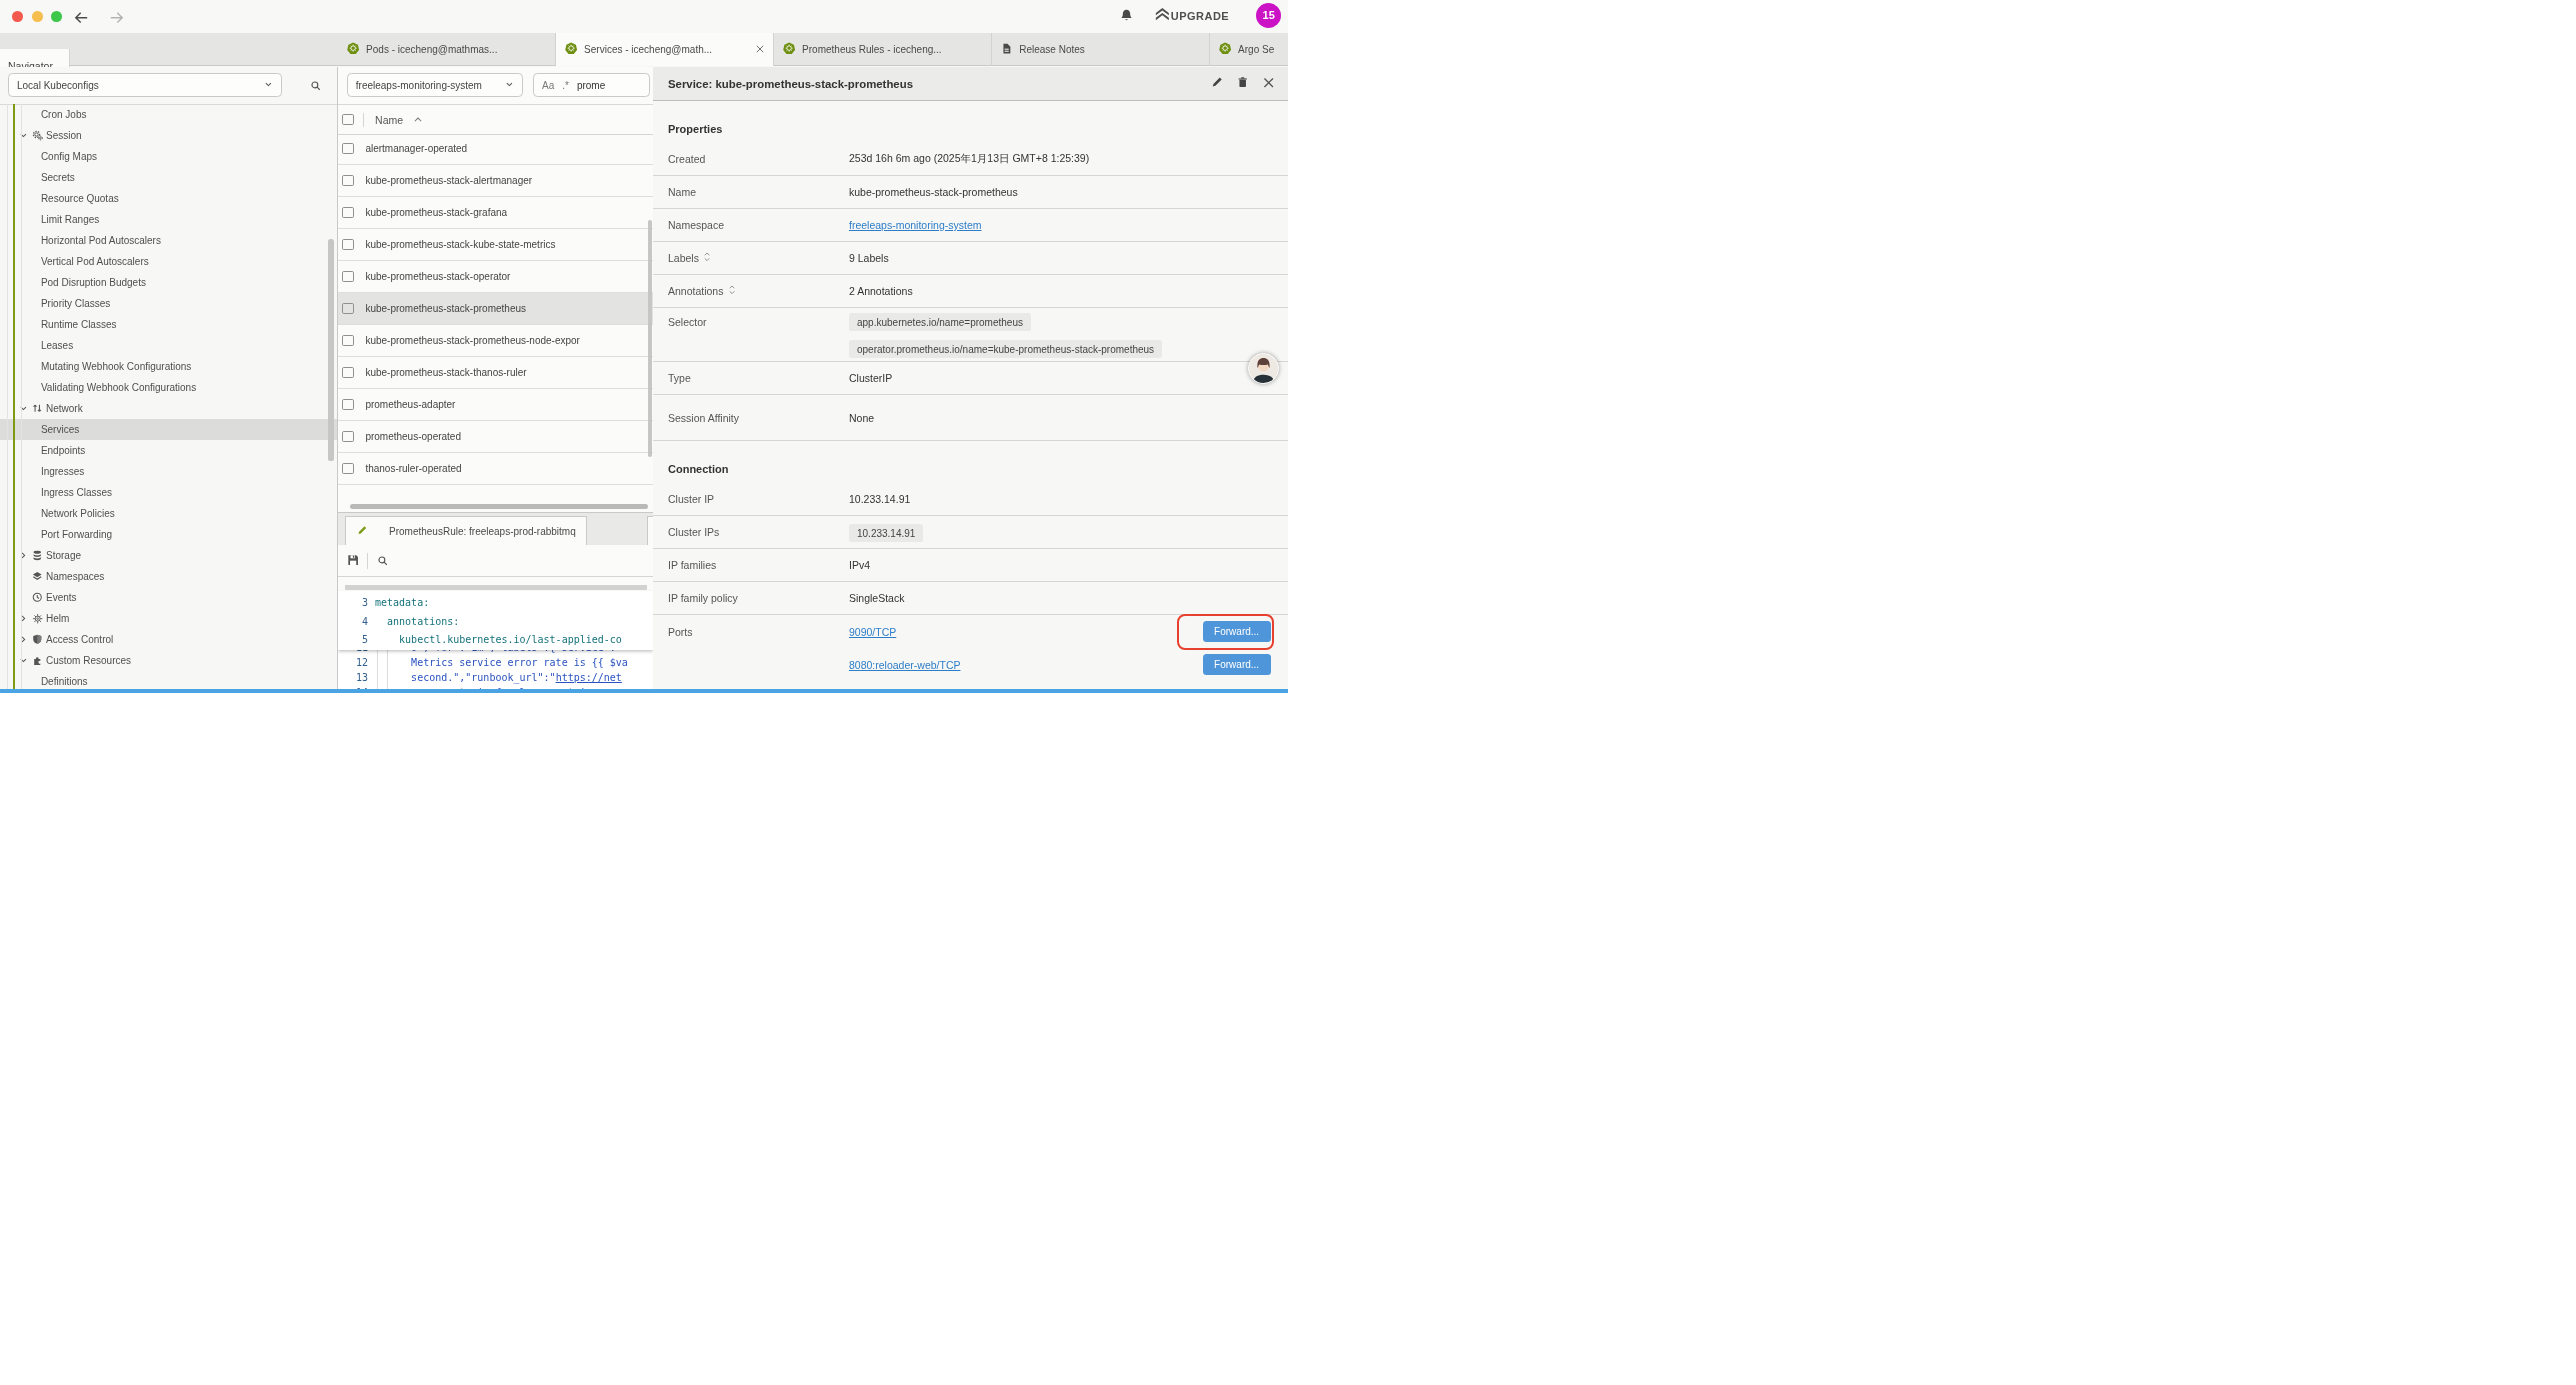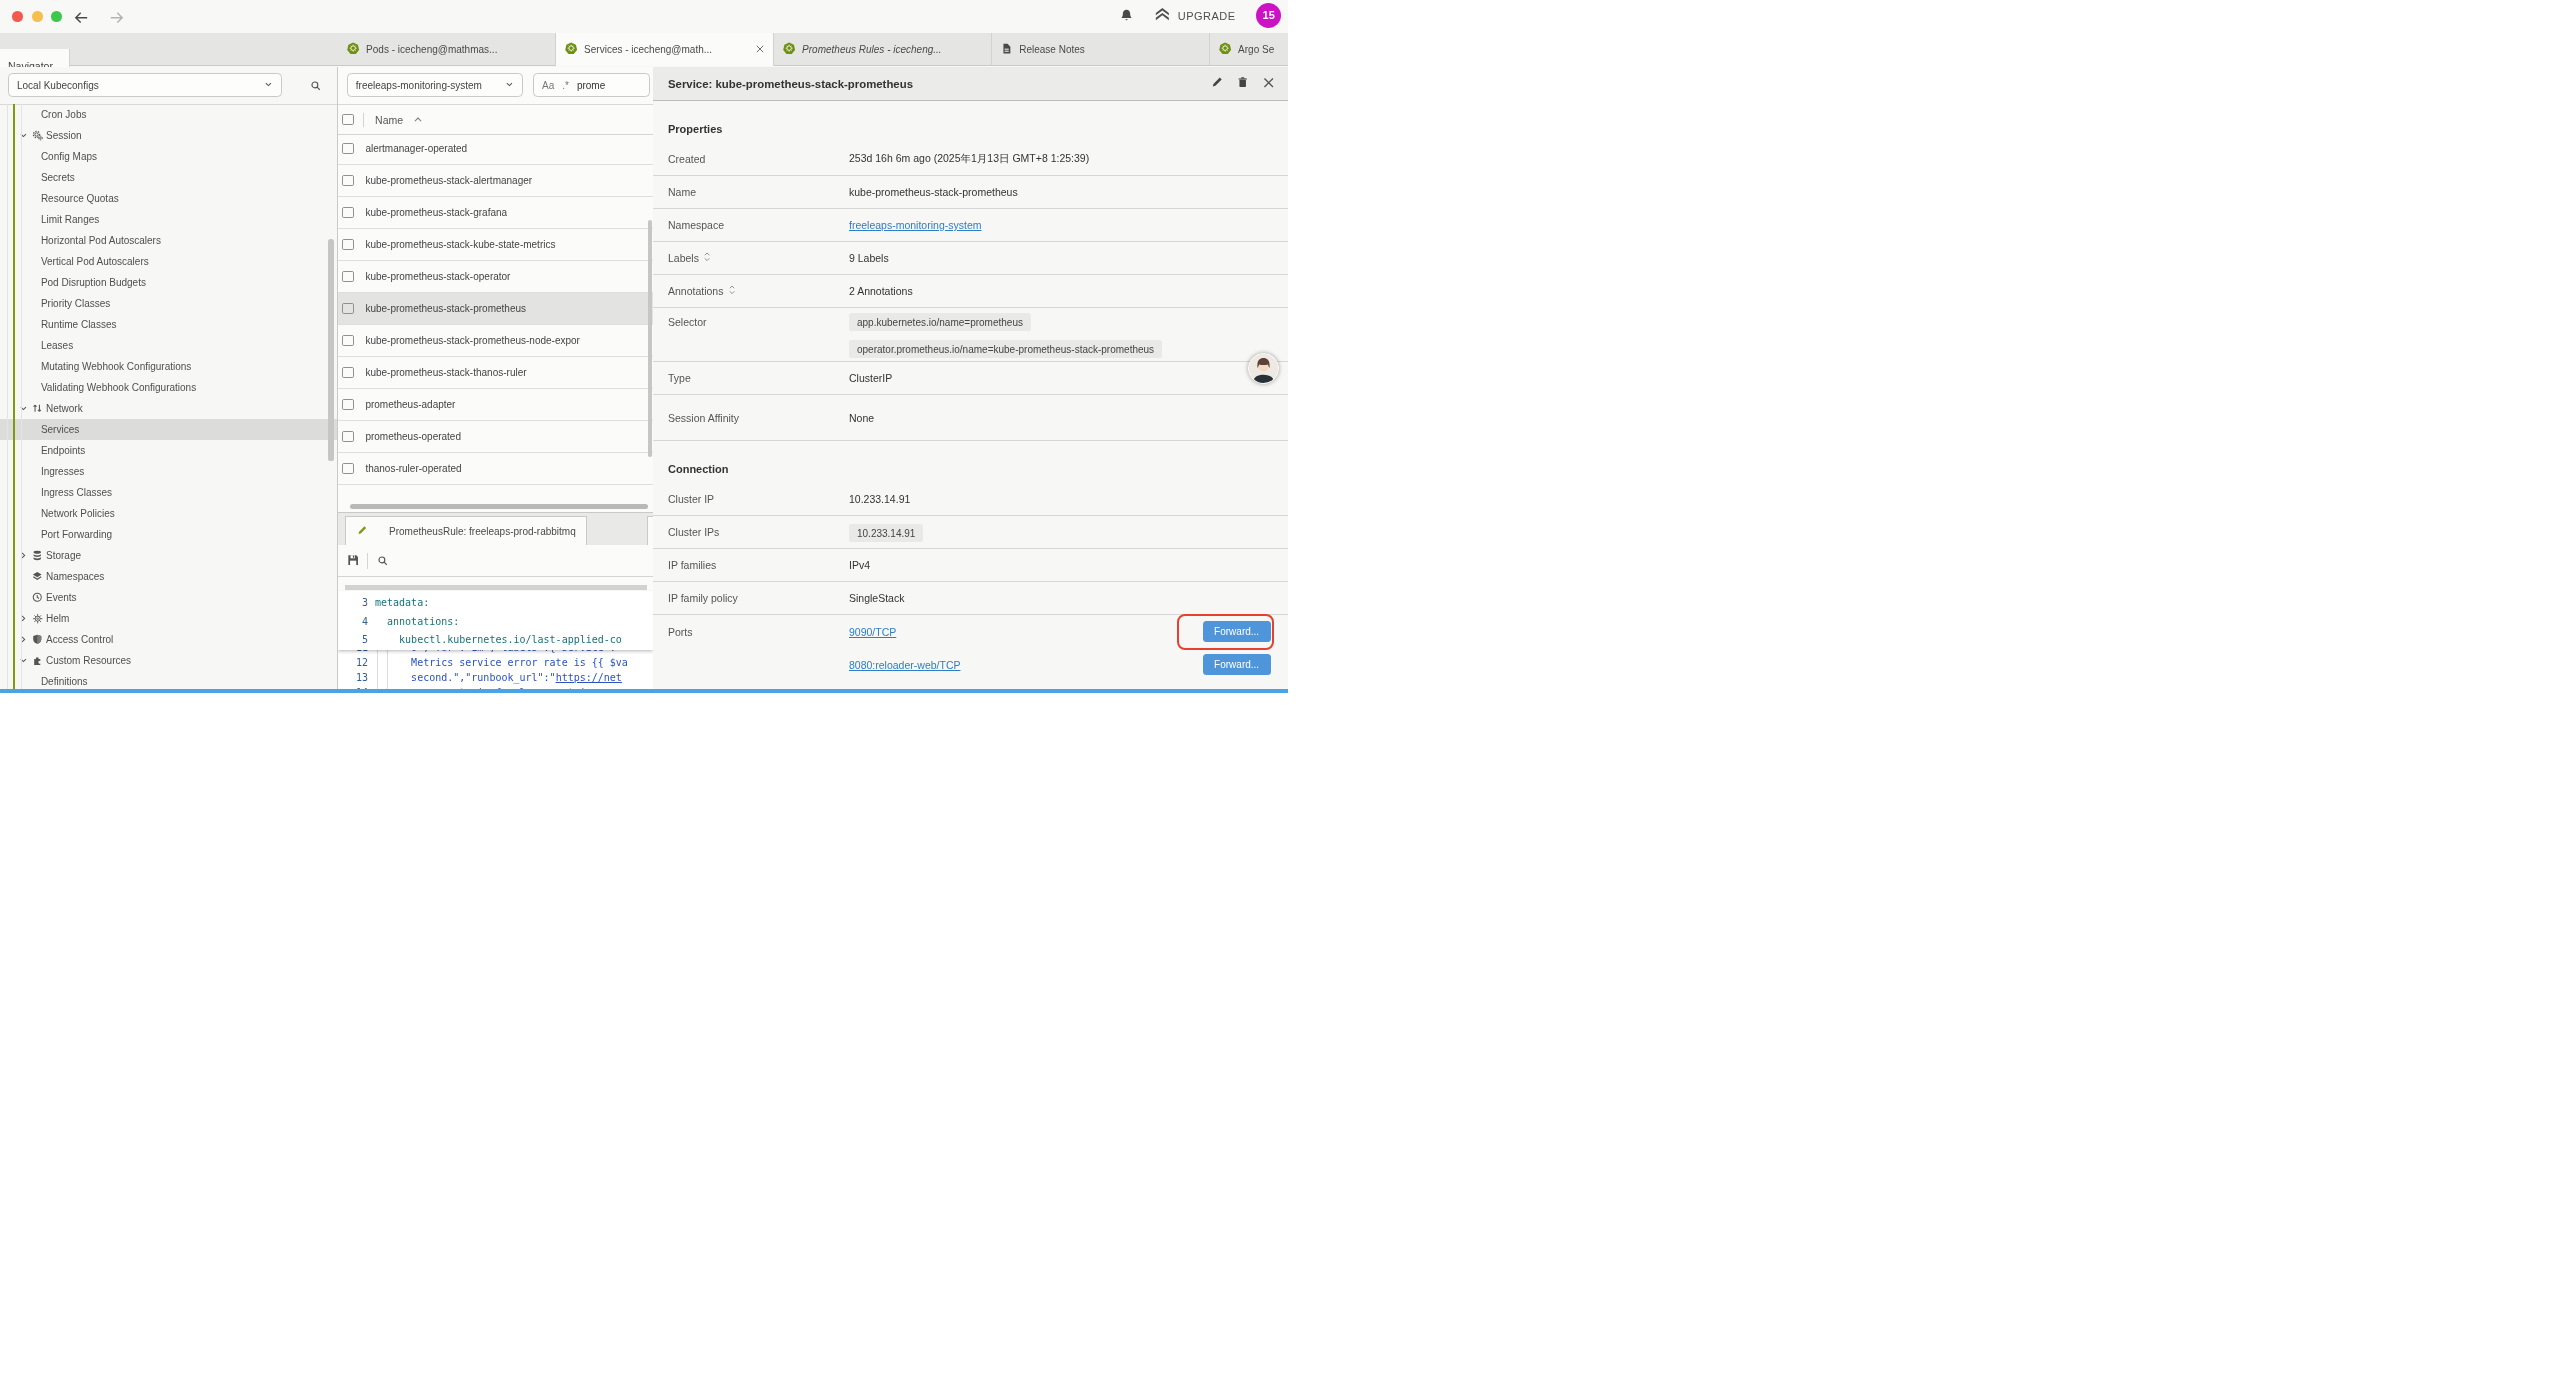--- a/index.html
+++ b/index.html
@@ -4,29 +4,29 @@
 <style>
   html,body{margin:0;padding:0;background:#ffffff}
   #app{position:relative;width:1288px;height:693px;background:#f7f7f5;font-family:"Liberation Sans",sans-serif;overflow:hidden;user-select:none}
   
   .titlebar{position:absolute;top:0;left:0;right:0;height:33px;background:#f8f8f7}
   .tl{position:absolute;top:11.4px;width:10.5px;height:10.5px;border-radius:50%}
   .tl.r{left:12.3px;background:#f4594f}.tl.y{left:32px;background:#f6be4f}.tl.g{left:51px;background:#3dc84b}
   .navarrow{position:absolute;top:10.5px}
   .back{left:74px}.fwdarr{left:109px}
   .bell{position:absolute;left:1119px;top:8px}
-  .upgrade{position:absolute;left:1154px;top:8px;display:flex;gap:7px;color:#4f4f4f;font-size:11px;letter-spacing:0.5px;align-items:center;font-weight:normal}
+  .upgrade{position:absolute;left:1154px;top:8px;display:flex;gap:0;color:#4f4f4f;font-size:11px;letter-spacing:0.5px;align-items:center;font-weight:bold}
   .badge{position:absolute;left:1256px;top:2.6px;width:25.4px;height:25.4px;border-radius:50%;background:#cb12c4;color:#fff;font-size:11px;font-weight:bold;display:flex;align-items:center;justify-content:center}
   
   .tabstrip{position:absolute;top:33px;left:0;right:0;height:33px;background:#e5e5e3;border-bottom:0.9px solid #c9c9c7;box-sizing:border-box}
   .navtab{position:absolute;left:0;top:16px;width:70px;height:33px;background:#fbfbfa;display:flex;align-items:center;padding-left:8px;font-size:10.5px;color:#3f3f3f;box-sizing:border-box;border-right:0.9px solid #d2d2d0}
   .tabs{position:absolute;left:338px;top:0;right:0;height:33px;display:flex}
   .tab{width:218px;flex:none;box-sizing:border-box;border-right:0.9px solid #d2d2d0;display:flex;align-items:center;gap:7px;padding:0 8.8px;font-size:10px;color:#4a4a4a;white-space:nowrap;overflow:hidden}
   .tab.active{background:#fbfbfa}
-  .tab.italic{font-style:italic}
+  .tab.italic{}
   .tab.last{flex:1;border-right:none}
   .tclose{margin-left:auto}
   
   .select{position:absolute;background:#fdfdfc;border:0.9px solid #c9c9c7;border-radius:4.4px;height:24px;display:flex;align-items:center;font-size:10px;color:#444;padding:0 8px;box-sizing:border-box}
   .select .selchev{margin-left:auto}
   
   .sidebar{position:absolute;top:67px;left:0;width:338px;bottom:0;background:#f7f7f5;border-right:0.9px solid #c9c9c7;box-sizing:border-box}
   .sfilter{height:37px;border-bottom:0.9px solid #d9d9d7;position:relative}
   .sselect{left:8px;top:6.1px;width:274px}
   .ssearch{position:absolute;left:310px;top:11.4px}

